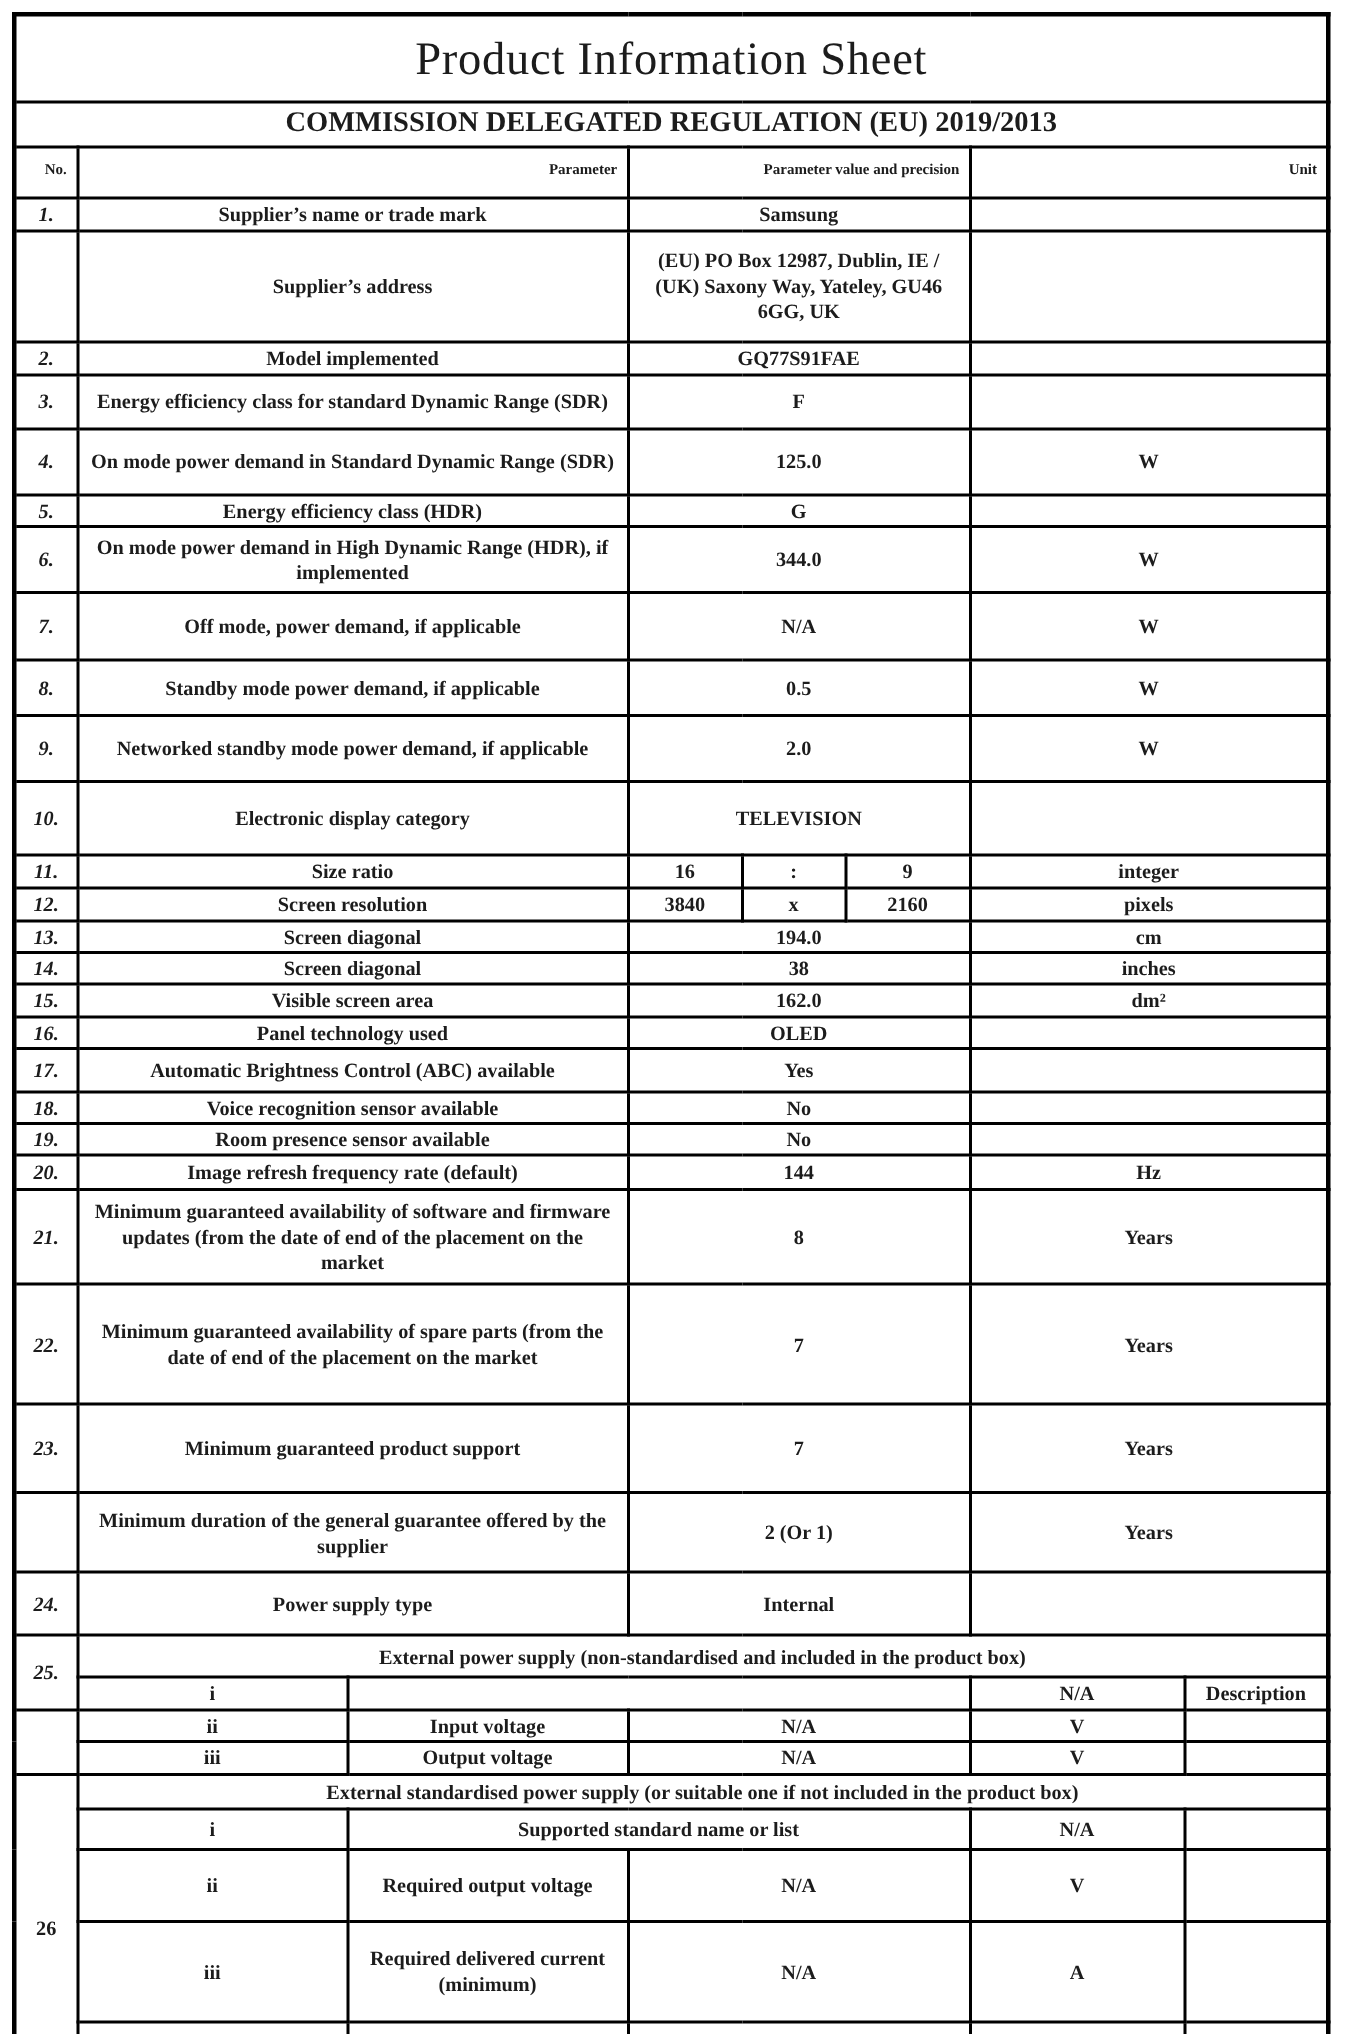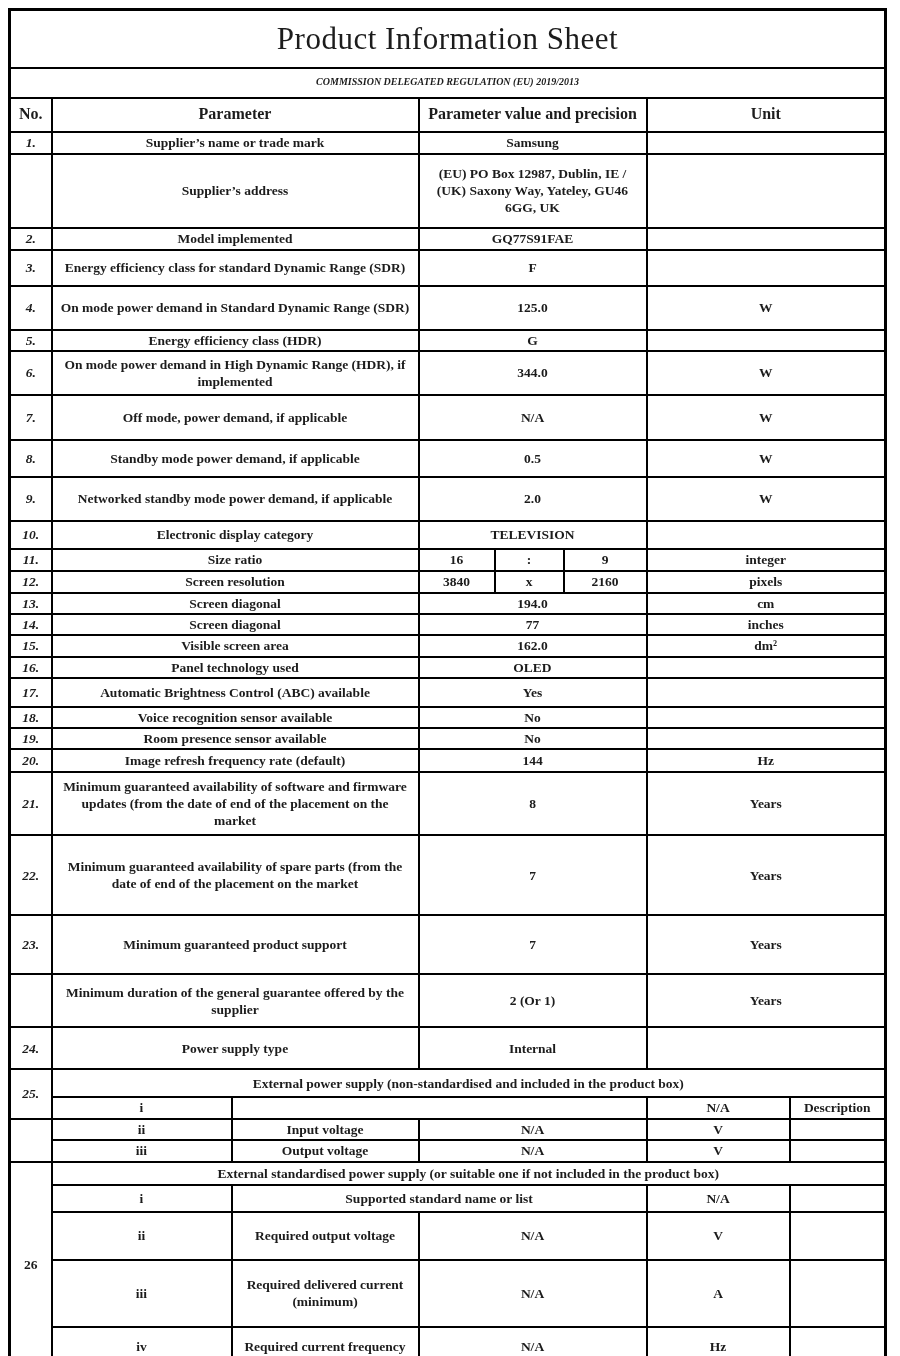--- a/index.html
+++ b/index.html
@@ -25,22 +25,22 @@
     font-size: 13.5px;
     line-height: 1.28;
     padding: 1px 6px;
     overflow: hidden;
   }
   tr.title-row td {
     font-size: 31px;
     font-weight: normal;
     letter-spacing: 0.5px;
   }
-  tr.reg-row td { font-size: 10px; font-style: italic; }
-  tr.head-row td { font-size: 16px; }
+  tr.reg-row td { font-size: 19px; }
+  tr.head-row td { font-size: 10px; text-align: right; }
   td.no { font-style: italic; }
   td.no.upright { font-style: normal; }
   td.param { padding: 1px 8px; text-align: center; }
   td.value { padding: 1px 4px; }
 </style>
 </head>
 <body>
 
 <table class="sheet">
   <colgroup>
@@ -133,21 +133,21 @@
     <td colspan="2">W</td>
   </tr>
 
   <tr style="height:44px">
     <td class="no">9.</td>
     <td colspan="2" class="param">Networked standby mode power demand, if applicable</td>
     <td colspan="3" class="value">2.0</td>
     <td colspan="2">W</td>
   </tr>
 
-  <tr style="height:28px">
+  <tr style="height:49px">
     <td class="no">10.</td>
     <td colspan="2" class="param">Electronic display category</td>
     <td colspan="3" class="value">TELEVISION</td>
     <td colspan="2"></td>
   </tr>
 
   <tr style="height:22px">
     <td class="no">11.</td>
     <td colspan="2" class="param">Size ratio</td>
     <td class="value">16</td>
@@ -168,21 +168,21 @@
   <tr style="height:20px">
     <td class="no">13.</td>
     <td colspan="2" class="param">Screen diagonal</td>
     <td colspan="3" class="value">194.0</td>
     <td colspan="2">cm</td>
   </tr>
 
   <tr style="height:19px">
     <td class="no">14.</td>
     <td colspan="2" class="param">Screen diagonal</td>
-    <td colspan="3" class="value">77</td>
+    <td colspan="3" class="value">38</td>
     <td colspan="2">inches</td>
   </tr>
 
   <tr style="height:19px">
     <td class="no">15.</td>
     <td colspan="2" class="param">Visible screen area</td>
     <td colspan="3" class="value">162.0</td>
     <td colspan="2">dm²</td>
   </tr>
 

